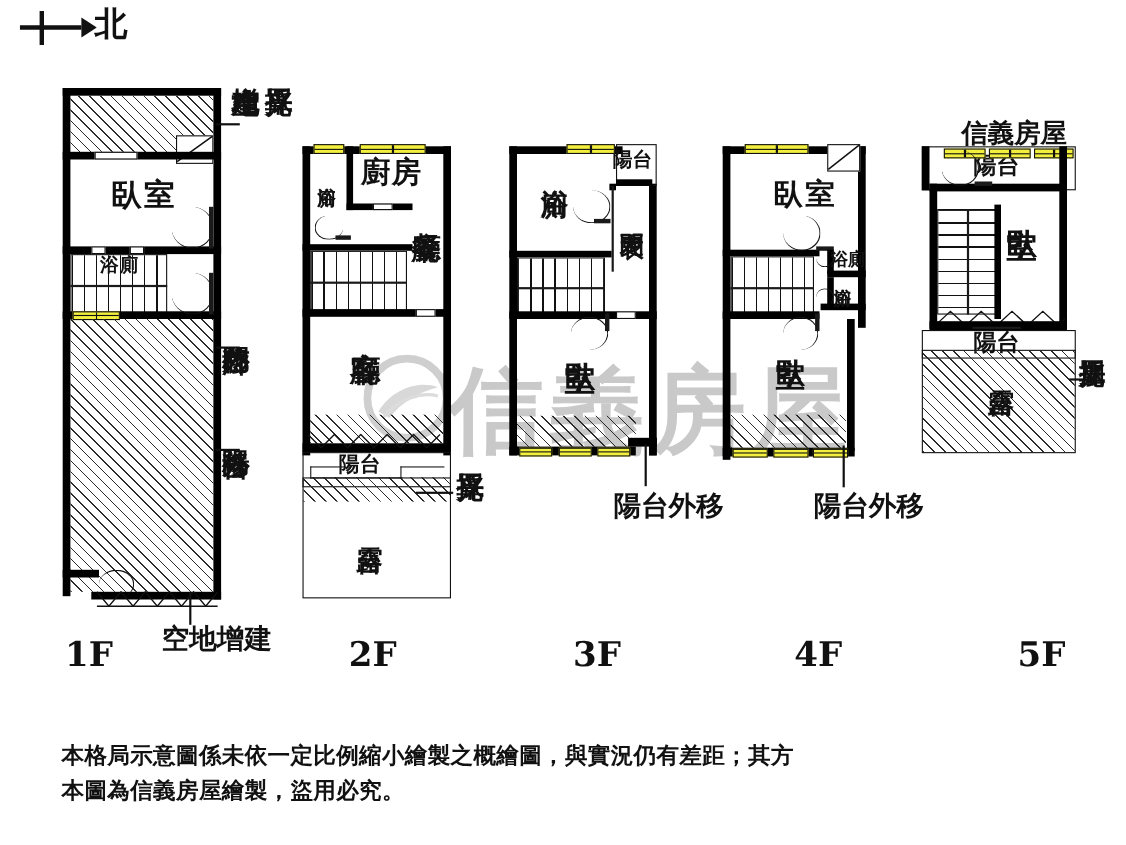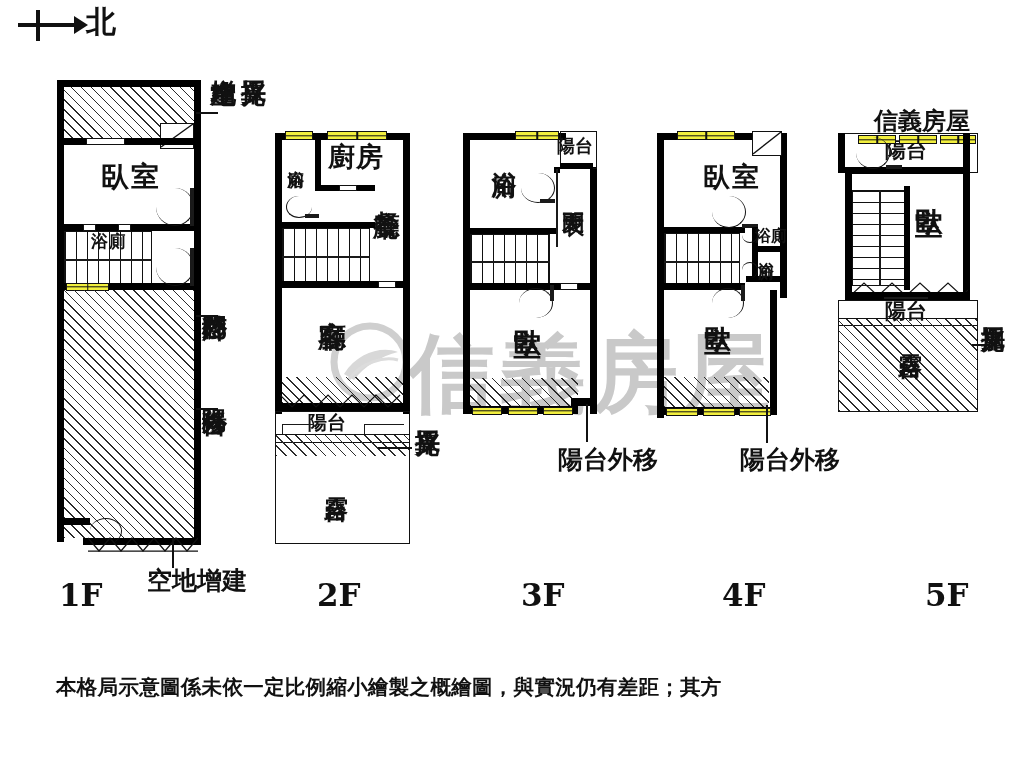--- a/index.html
+++ b/index.html
@@ -360,15 +360,16 @@
 
     <div class="lead" style="left:972px;top:344px;width:18px;height:1.6px;"></div>
   </div>
 
   <div class="hlabel" style="left:874px;top:105px;font-size:24px;">信義房屋</div>
   <div class="vlabel" style="left:981px;top:308px;font-size:24px;">加採光罩</div>
   <div class="floor-label" style="left:925px;top:577px;font-size:31px;">5F</div>
 
   <div class="disclaimer" style="left:56px;top:672px;width:920px;">
     <div>本格局示意圖係未依一定比例縮小繪製之概繪圖，與實況仍有差距；其方</div>
+    <div>本圖為信義房屋繪製，盜用必究。</div>
   </div>
 
 </div>
 
 </body></html>

